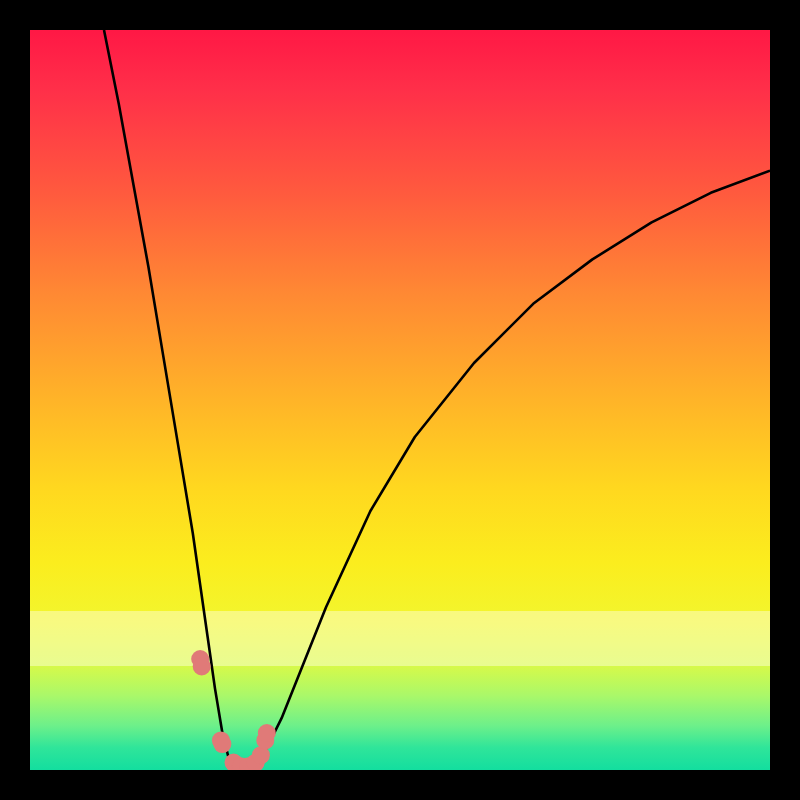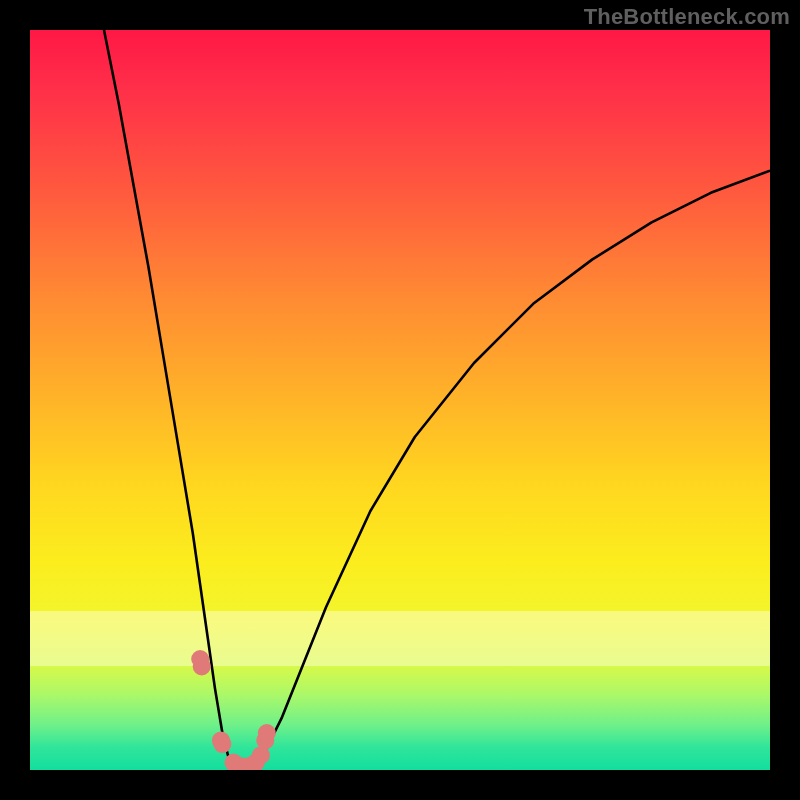--- a/index.html
+++ b/index.html
@@ -69,21 +69,20 @@
     position: absolute;
     inset: 0;
     width: 100%;
     height: 100%;
   }
 </style>
 </head>
 <body>
 
 <div class="frame">
-  <div class="watermark">TheBottleneck.com</div>
 
   <div class="plot-area">
     <div class="gradient"></div>
     <div class="paleband"></div>
 
     <svg class="curve" viewBox="0 0 740 740" preserveAspectRatio="none">
       <path id="curve-path" fill="none" stroke="#000" stroke-width="2.6" stroke-linejoin="round" d="M74.0 0.0 L88.8 74.0 L103.6 155.4 L118.4 236.8 L133.2 325.6 L148.0 414.4 L162.8 503.2 L170.2 555.0 L177.6 606.8 L185.0 658.6 L192.4 703.0 L199.8 732.6 L207.2 740.0 L214.6 740.0 L222.0 736.3 L229.4 728.9 L236.8 717.8 L251.6 688.2 L266.4 651.2 L296.0 577.2 L340.4 481.0 L384.8 407.0 L444.0 333.0 L503.2 273.8 L562.4 229.4 L621.6 192.4 L680.8 162.8 L740.0 140.6"></path>
       <g id="dots-group">
           <circle cx="170.2" cy="629.0" r="9" fill="#e07a78"></circle>
           <circle cx="171.7" cy="636.4" r="9" fill="#e07a78"></circle>

